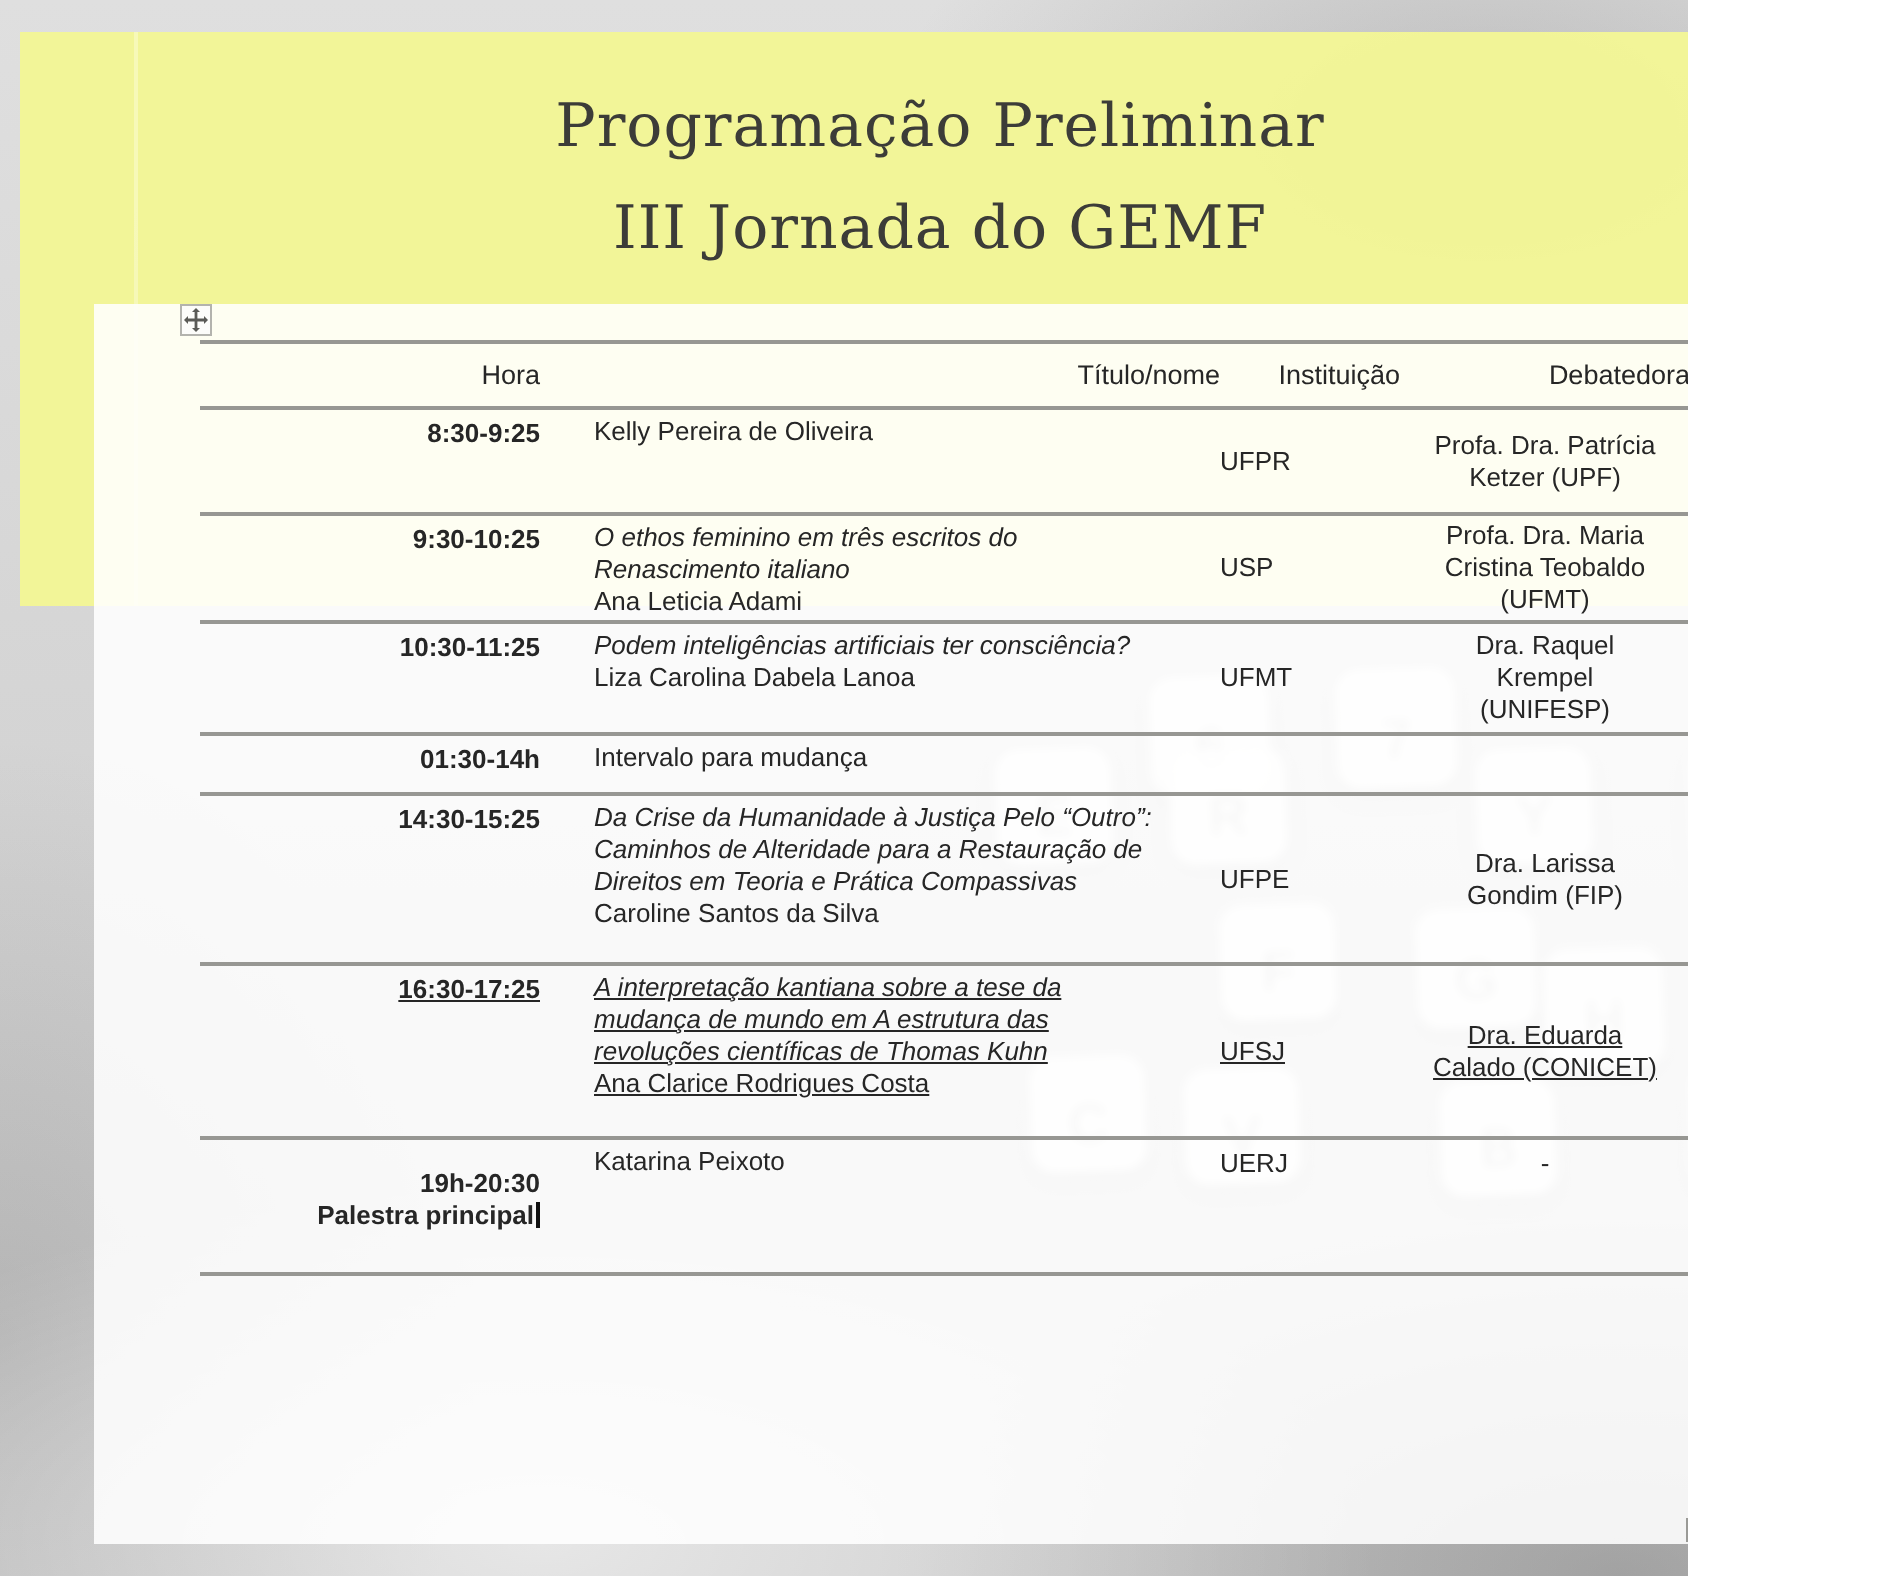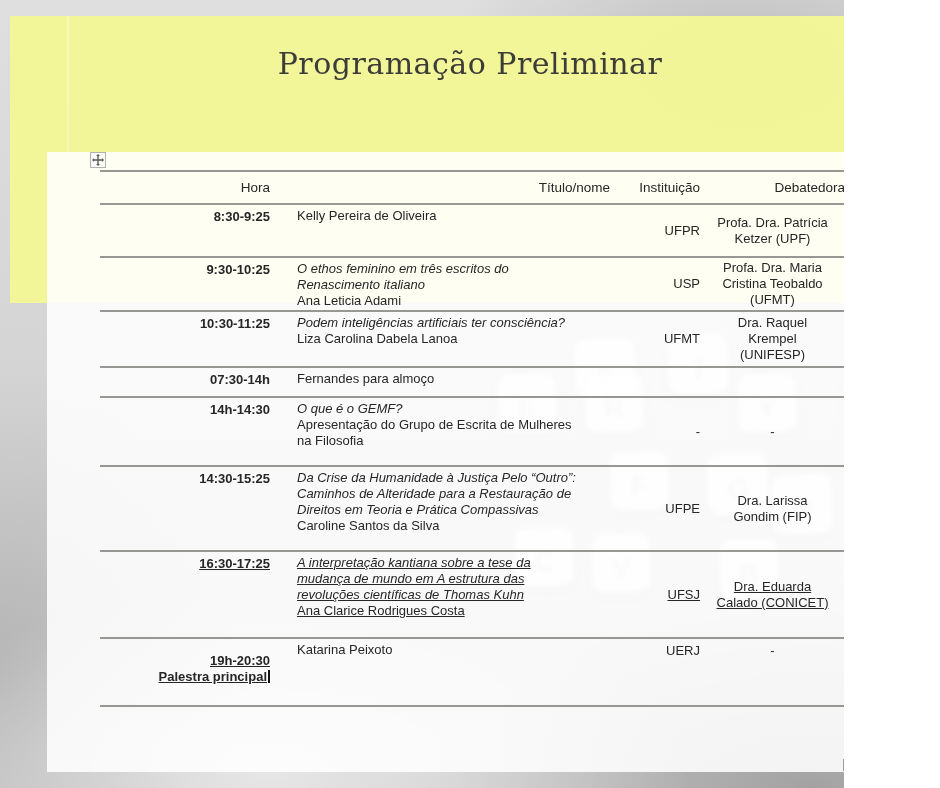--- a/index.html
+++ b/index.html
@@ -67,21 +67,21 @@
     font-size:13px; line-height:16px; color:#262626;
     border-top:2px solid #979793;
   }
   table.program th, table.program td { border-bottom:2px solid #979793; }
   table.program th {
     font-weight:normal; text-align:right; vertical-align:middle;
     height:33px; font-size:13.5px;
   }
   td.c-time  { font-weight:bold; text-align:right; vertical-align:top; padding-top:4px; }
   td.c-title { text-align:left; vertical-align:top; padding:3px 27px 0; }
-  td.c-inst  { text-align:right; vertical-align:middle; }
+  td.c-inst  { text-align:left; vertical-align:middle; }
   td.c-deb   { text-align:center; vertical-align:middle; padding:2px 16px; }
   .it { font-style:italic; }
 
   .caret {
     display:inline-block; width:2px; height:13px; background:#111;
     margin-left:1px; vertical-align:-2px;
   }
 </style>
 </head>
 <body>
@@ -134,20 +134,21 @@
       <div class="key" style="left: 845px; top: 532px; width: 62px; height: 62px;">
         <span>N</span>
       </div>
     </div>
 
   <div class="yellow-band"></div>
   <div class="paper-edge"></div>
 
   <div class="titles">
     <div>Programação Preliminar</div>
+    <div>III Jornada do GEMF</div>
   </div>
 
   <div class="panel"></div>
 
   <div class="move-handle">
     <span>
       <svg width="12" height="12" viewBox="0 0 12 12">
         <path d="M6 0 L8 2 H6.7 V5.3 H10 V4 L12 6 L10 8 V6.7 H6.7 V10 H8 L6 12 L4 10 H5.3 V6.7 H2 V8 L0 6 L2 4 V5.3 H5.3 V2 H4 Z" fill="#5a5a56"></path>
       </svg>
     </span>
@@ -190,54 +191,46 @@
         <tr style="height: 56px;">
           <td class="c-time">
             <div>10:30-11:25</div>
           </td>
           <td class="c-title"><span class="it">Podem inteligências artificiais ter consciência?</span><div>Liza Carolina Dabela Lanoa</div></td>
           <td class="c-inst">UFMT</td>
           <td class="c-deb">Dra. Raquel Krempel (UNIFESP)</td>
         </tr>
         <tr style="height: 30px;">
           <td class="c-time">
-            <div>07:30-14h</div>
+            <div>01:30-14h</div>
           </td>
           <td class="c-title">
-            <div>Fernandes para almoço</div>
+            <div>Intervalo para mudança</div>
           </td>
           <td class="c-inst"></td>
           <td class="c-deb"></td>
-        </tr>
-        <tr style="height: 69px;">
-          <td class="c-time">
-            <div>14h-14:30</div>
-          </td>
-          <td class="c-title"><span class="it">O que é o GEMF?</span><div>Apresentação do Grupo de Escrita de Mulheres na Filosofia</div></td>
-          <td class="c-inst">-</td>
-          <td class="c-deb">-</td>
         </tr>
         <tr style="height: 85px;">
           <td class="c-time">
             <div>14:30-15:25</div>
           </td>
           <td class="c-title"><span class="it">Da Crise da Humanidade à Justiça Pelo “Outro”: Caminhos de Alteridade para a Restauração de Direitos em Teoria e Prática Compassivas</span><div>Caroline Santos da Silva</div></td>
           <td class="c-inst">UFPE</td>
           <td class="c-deb">Dra. Larissa Gondim (FIP)</td>
         </tr>
         <tr style="height: 87px; text-decoration: underline;">
           <td class="c-time">
             <div>16:30-17:25</div>
           </td>
           <td class="c-title"><span class="it">A interpretação kantiana sobre a tese da mudança de mundo em A estrutura das revoluções científicas de Thomas Kuhn</span><div>Ana Clarice Rodrigues Costa</div></td>
           <td class="c-inst">UFSJ</td>
           <td class="c-deb">Dra. Eduarda Calado (CONICET)</td>
         </tr>
         <tr style="height: 68px;">
-          <td class="c-time" style="padding-top: 14px; text-decoration: underline;">
+          <td class="c-time" style="padding-top: 14px;">
             <div>19h-20:30</div>
             <div>Palestra principal<span class="caret"></span></div>
           </td>
           <td class="c-title">
             <div>Katarina Peixoto</div>
           </td>
           <td class="c-inst" style="vertical-align: top; padding-top: 4px;">UERJ</td>
           <td class="c-deb" style="vertical-align: top; padding-top: 4px;">-</td>
         </tr>
       </tbody>

